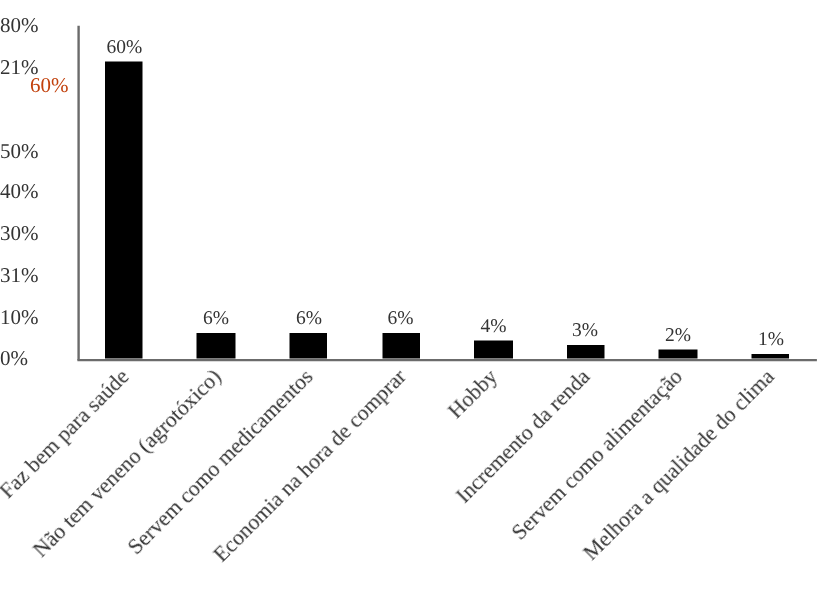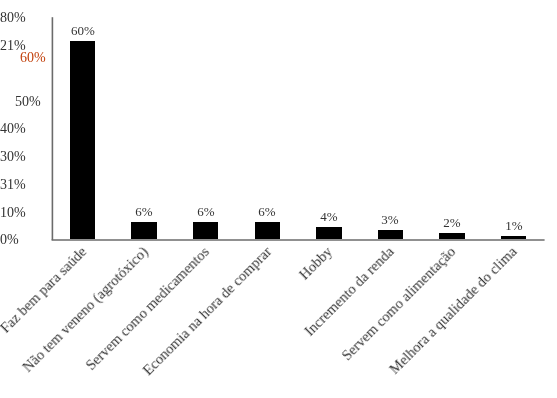--- a/index.html
+++ b/index.html
@@ -32,21 +32,21 @@
 <div id="chart">
 
   <svg id="axes" width="557" height="398">
     <line x1="52.4" y1="17.2" x2="52.4" y2="240.1" stroke="#6b6b6b" stroke-width="1.6"></line>
     <line x1="51.6" y1="240.05" x2="544.6" y2="240.05" stroke="#6b6b6b" stroke-width="1.6"></line>
   </svg>
 
   <div class="y-tick-label" style="top: 10.24px; color: rgb(51, 51, 51);">80%</div>
   <div class="y-tick-label" style="top: 38.01px; color: rgb(51, 51, 51);">21%</div>
   <div class="y-tick-label" style="top: 50px; color: #c2410c; margin-left: 20px;">60%</div>
-  <div class="y-tick-label" style="top: 93.55px; color: rgb(51, 51, 51); margin-left: 15px;">50%</div>
+  <div class="y-tick-label" style="top: 93.55px; color: rgb(51, 51, 51);">50%</div>
   <div class="y-tick-label" style="top: 121.32px; color: rgb(51, 51, 51);">40%</div>
   <div class="y-tick-label" style="top: 149.09px; color: rgb(51, 51, 51);">30%</div>
   <div class="y-tick-label" style="top: 176.86px; color: rgb(51, 51, 51);">31%</div>
   <div class="y-tick-label" style="top: 204.63px; color: rgb(51, 51, 51);">10%</div>
   <div class="y-tick-label" style="top: 232.4px; color: rgb(51, 51, 51);">0%</div>
 
   <div class="bar" style="left: 69.85px; width: 25.5px; top: 41.333px; height: 198.067px; background: rgb(0, 0, 0);"></div>
   <div class="bar" style="left: 131.41px; width: 25.5px; top: 221.838px; height: 17.562px; background: rgb(0, 0, 0);"></div>
   <div class="bar" style="left: 192.97px; width: 25.5px; top: 221.838px; height: 17.562px; background: rgb(0, 0, 0);"></div>
   <div class="bar" style="left: 254.53px; width: 25.5px; top: 221.838px; height: 17.562px; background: rgb(0, 0, 0);"></div>

